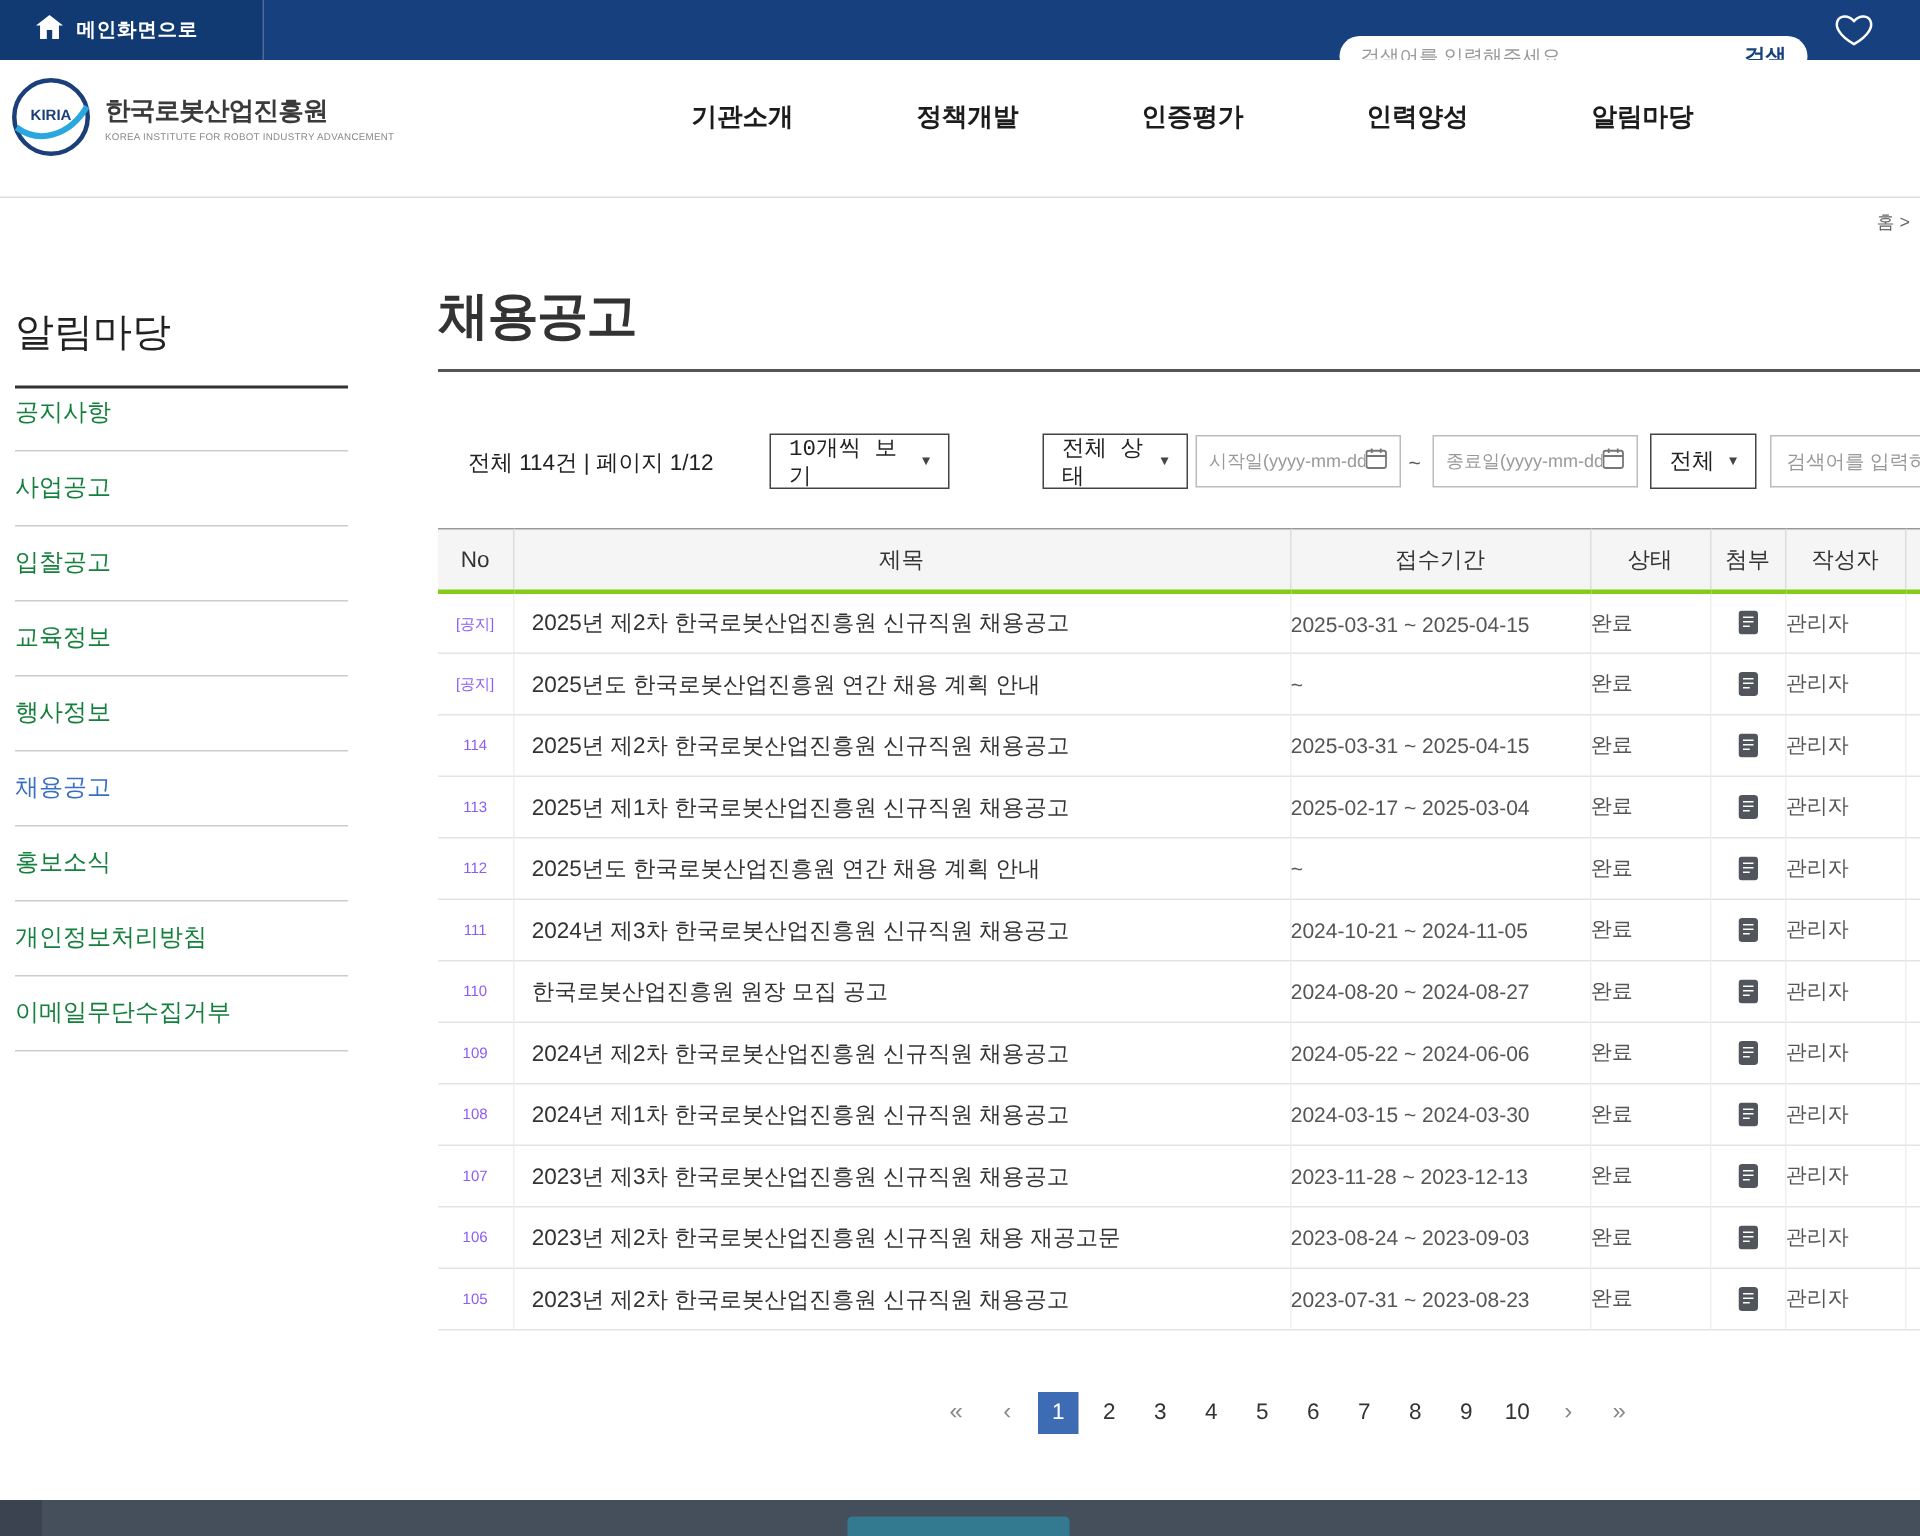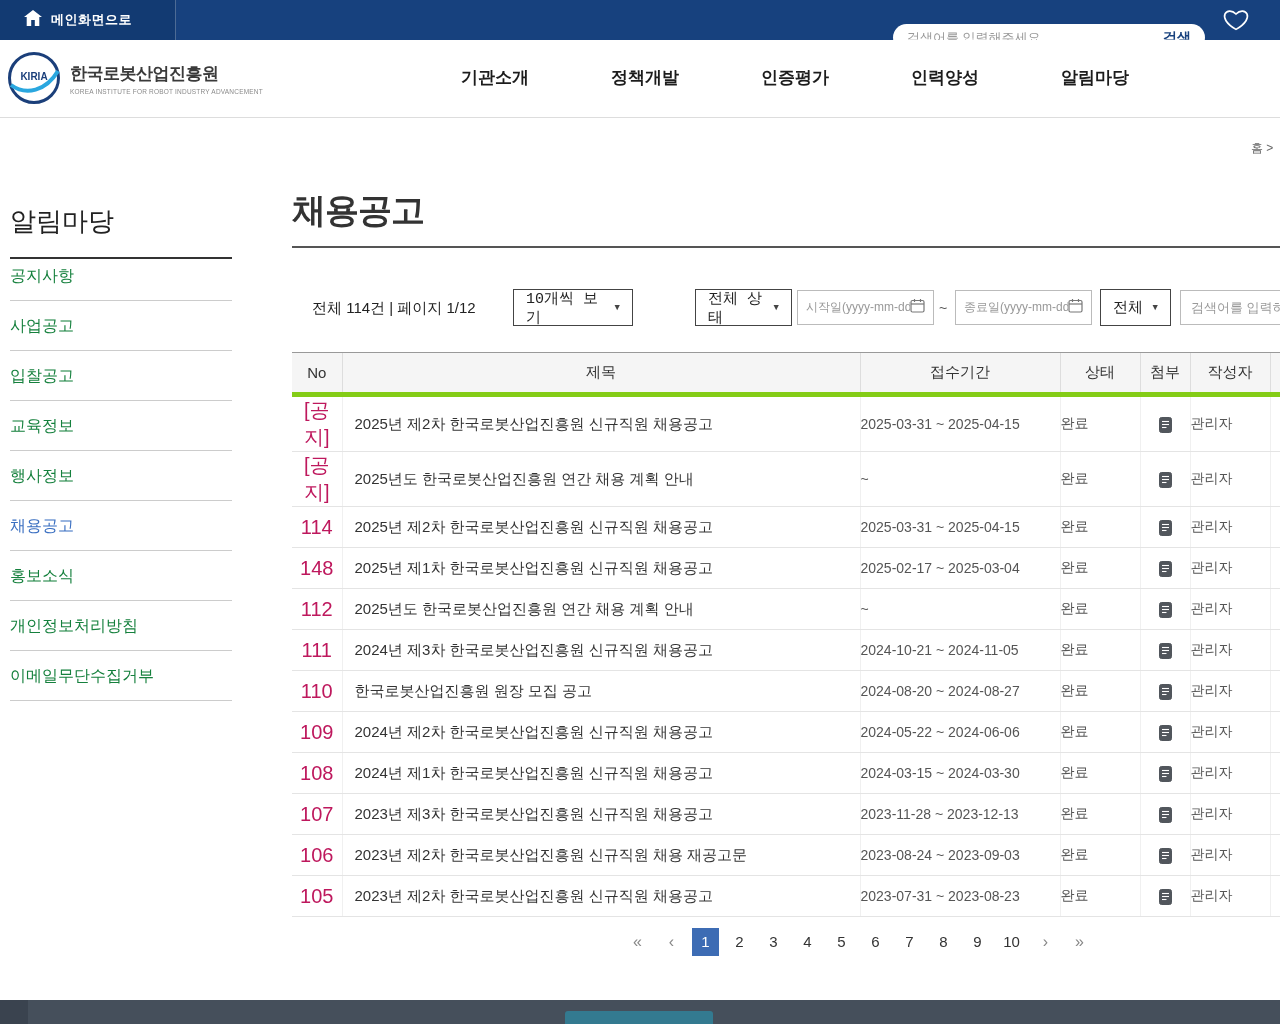--- a/index.html
+++ b/index.html
@@ -14,21 +14,21 @@
   #home-label { color: #fff; font-size: 13px; font-weight: bold; letter-spacing: .5px; }
   #top-search { position: absolute; left: 893px; top: 24px; width: 312px; height: 27px; background: #fff;
                 border-radius: 14px; display: flex; align-items: center; padding: 0 14px; }
   #top-search input { flex: 1; border: none; outline: none; font-size: 13px; color: #333; background: transparent;
                       font-family: inherit; }
   #top-search input::placeholder { color: #999; }
   #search-btn { color: #17417e; font-size: 14px; font-weight: bold; cursor: pointer; margin-left: 8px; }
   #heart { position: absolute; left: 1222px; top: 9px; cursor: pointer; }
 
   
-  #header { position: absolute; top: 40px; left: 0; width: 1280px; height: 78px; background: #fff;
+  #header { position: absolute; top: 40px; left: 0; width: 1280px; height: 92px; background: #fff;
             border-bottom: 1px solid #ddd; }
   #logo { position: absolute; left: 6px; top: 10px; display: flex; align-items: center; gap: 8px; cursor: pointer; }
   #logo-title { font-size: 17px; font-weight: bold; color: #3a3a3a; letter-spacing: -0.5px; }
   #logo-subtitle { font-size: 6.5px; color: #8a8a8a; letter-spacing: .2px; margin-top: 3px; }
   #main-nav { position: absolute; left: 420px; top: 0; height: 76px; display: flex; }
   .nav-item { width: 150px; height: 76px; line-height: 76px; text-align: center; font-size: 17px;
               font-weight: 600; color: #1c1c1c; cursor: pointer; }
 
   
   #breadcrumb { position: absolute; left: 1251px; top: 140px; font-size: 12px; color: #666; cursor: pointer;
@@ -63,26 +63,26 @@
   #date-end   { left: 955px; }
   #tilde { position: absolute; left: 939px; top: 300px; font-size: 14px; color: #555; }
 
   #kw-input { position: absolute; left: 1180px; top: 290px; width: 170px; height: 35px; border: 1px solid #bbb;
               padding: 0 10px; font-size: 13px; color: #333; outline: none; font-family: inherit; }
   #kw-input::placeholder { color: #999; }
 
   
   #board-table { position: absolute; left: 292px; top: 352px; width: 1028px; border-collapse: collapse;
                  table-layout: fixed; }
-  #board-table th { height: 42px; background: #f5f5f5; border-top: 1px solid #999; border-bottom: 5px solid #84cc16;
+  #board-table th { height: 42px; background: #f5f5f5; border-top: 1px solid #999; border-bottom: 3px solid #84cc16;
                     font-size: 15px; font-weight: normal; color: #333; text-align: center; }
   #board-table th + th { border-left: 1px solid #ddd; }
   #board-table td { height: 41px; border-bottom: 1px solid #e4e4e4; background: #fff; }
   #board-table td + td { border-left: 1px solid #f0f0f0; }
-  .c-no { text-align: center; color: #be185d; font-size: 20px; }
+  .c-no { text-align: center; color: #8b5cf6; font-size: 10px; }
   .c-title { text-align: left; padding-left: 12px; font-size: 15px; color: #333; cursor: pointer;
              white-space: nowrap; overflow: hidden; }
   .c-period, .c-status, .c-author { color: #555; font-size: 14px; }
   .c-att { text-align: center; }
   .c-att svg { vertical-align: middle; }
 
   
   #pagination { position: absolute; left: 624px; top: 928px; display: flex; gap: 7px; align-items: center; }
   .pg-btn { min-width: 27px; height: 28px; line-height: 28px; text-align: center; font-size: 15px; color: #333;
             cursor: pointer; padding: 0 2px; }
@@ -253,21 +253,21 @@
         <td class="c-att"><span><svg width="13" height="16" viewBox="0 0 13 16">
               <rect x="0.5" y="0.5" width="12" height="15" rx="2" fill="#51565c" stroke="#51565c"></rect>
               <line x1="3" y1="4.5" x2="10" y2="4.5" stroke="#fff" stroke-width="1.1"></line>
               <line x1="3" y1="7.5" x2="10" y2="7.5" stroke="#fff" stroke-width="1.1"></line>
               <line x1="3" y1="10.5" x2="7.5" y2="10.5" stroke="#fff" stroke-width="1.1"></line>
             </svg></span></td>
         <td class="c-author">관리자</td>
         <td class="c-views"></td>
       </tr>
       <tr>
-        <td class="c-no">148</td>
+        <td class="c-no">113</td>
         <td class="c-title">2025년 제1차 한국로봇산업진흥원 신규직원 채용공고</td>
         <td class="c-period">2025-02-17 ~ 2025-03-04</td>
         <td class="c-status">완료</td>
         <td class="c-att"><span><svg width="13" height="16" viewBox="0 0 13 16">
               <rect x="0.5" y="0.5" width="12" height="15" rx="2" fill="#51565c" stroke="#51565c"></rect>
               <line x1="3" y1="4.5" x2="10" y2="4.5" stroke="#fff" stroke-width="1.1"></line>
               <line x1="3" y1="7.5" x2="10" y2="7.5" stroke="#fff" stroke-width="1.1"></line>
               <line x1="3" y1="10.5" x2="7.5" y2="10.5" stroke="#fff" stroke-width="1.1"></line>
             </svg></span></td>
         <td class="c-author">관리자</td>

